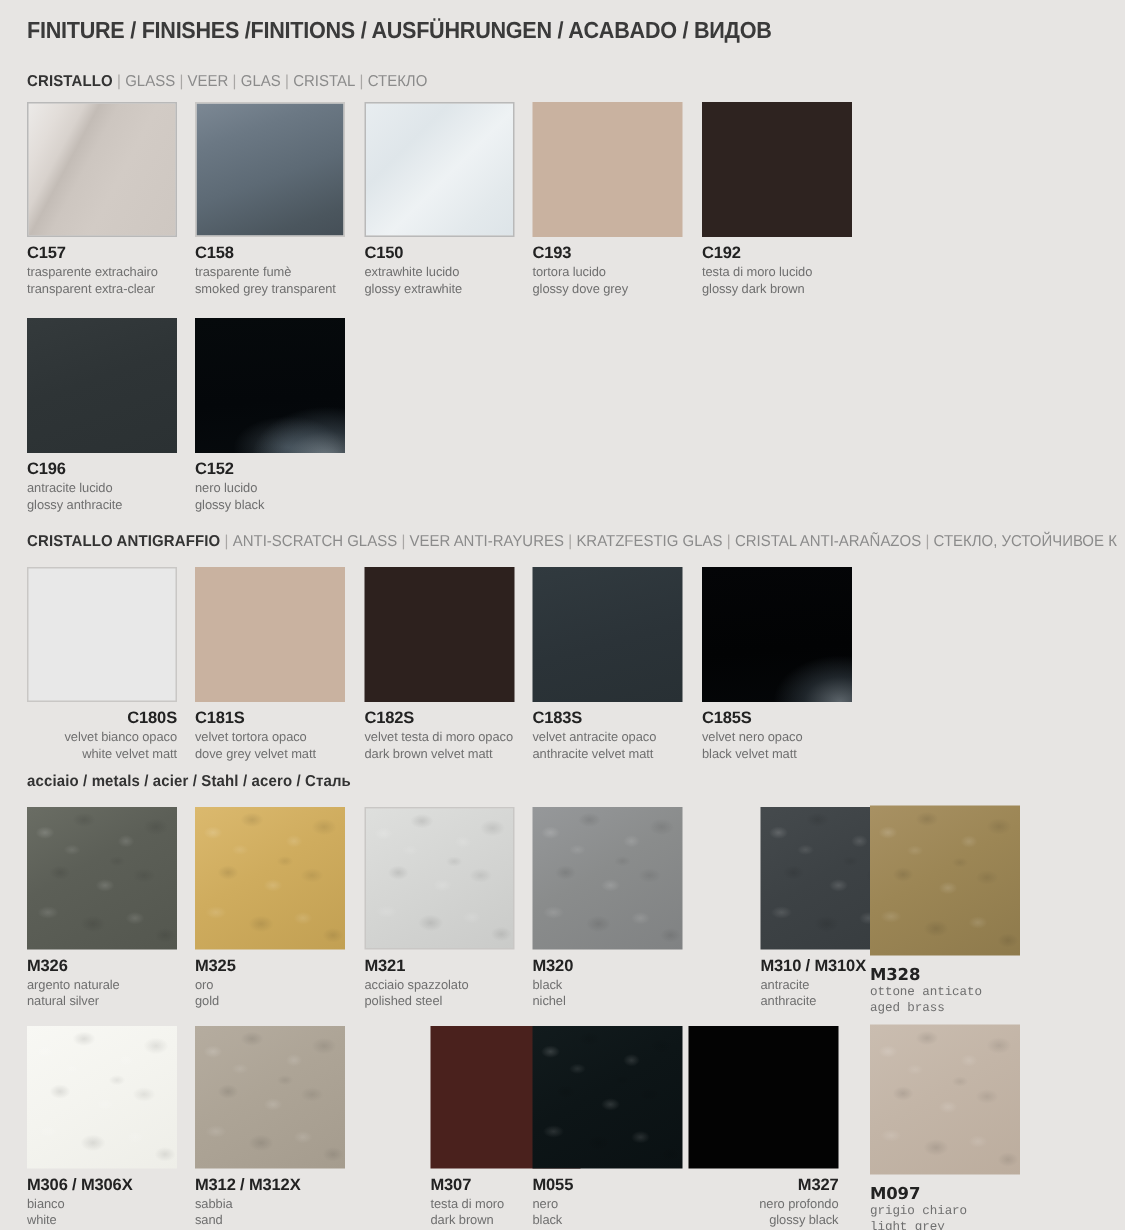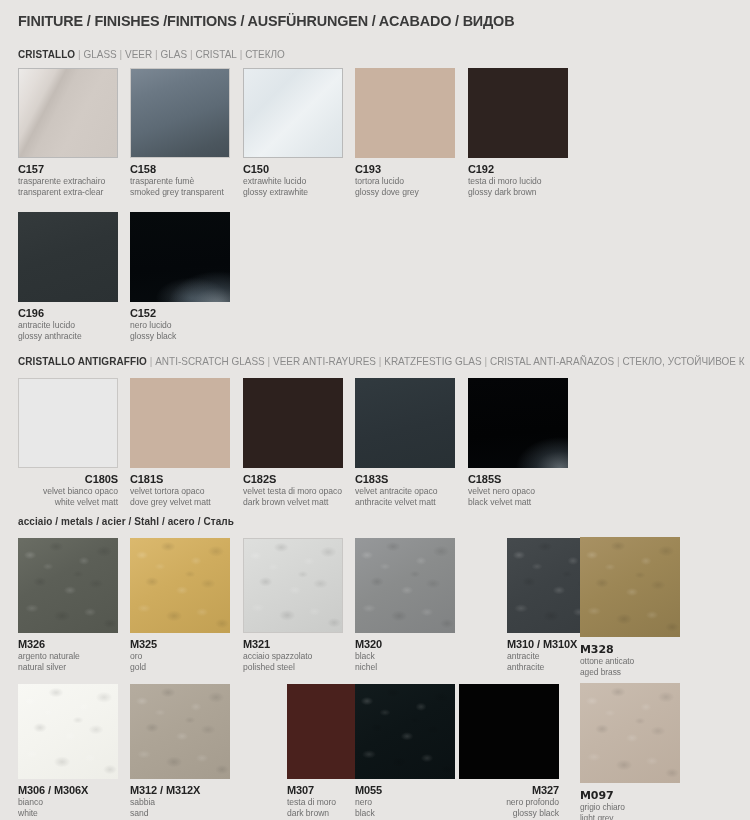--- a/index.html
+++ b/index.html
@@ -71,21 +71,21 @@
   .code{
     font-size:11px;font-weight:bold;color:#222;
     margin-top:5px;line-height:13px;white-space:nowrap;
     letter-spacing:-0.1px;
   }
   .desc{
     font-size:8.6px;color:#6f6f6f;line-height:10.6px;
     white-space:nowrap;letter-spacing:-0.05px;
   }
   .code.alt{font-family:"DejaVu Sans",sans-serif;font-size:11px;}
-  .desc.alt{font-family:Liberation Sans, sans-serif;font-size:8.4px;}
+  .desc.alt{font-family:Liberation Mono, monospace;font-size:8.4px;}
 </style>
 </head>
 <body style="background: rgb(231, 229, 227);">
 
 <div class="page">
 
   <div class="main-title">FINITURE / FINISHES /FINITIONS / AUSFÜHRUNGEN / ACABADO / ВИДОВ</div>
 
   <div class="sect-head" style="top:48px;">
     <b>CRISTALLO</b><span class="sep">|</span><span>GLASS</span><span class="sep">|</span><span>VEER</span><span class="sep">|</span><span>GLAS</span><span class="sep">|</span><span>CRISTAL</span><span class="sep">|</span><span>СТЕКЛО</span>

